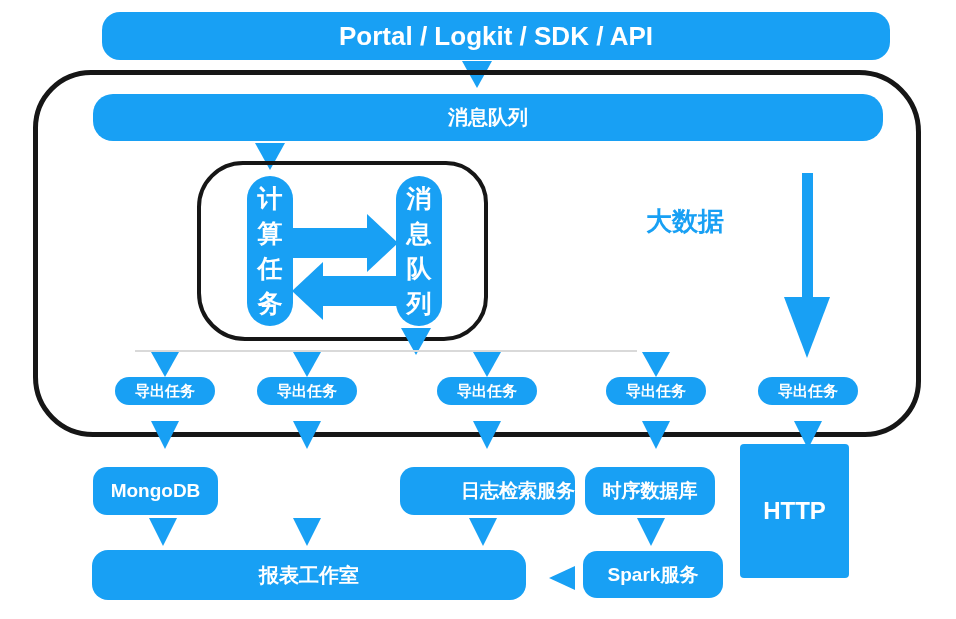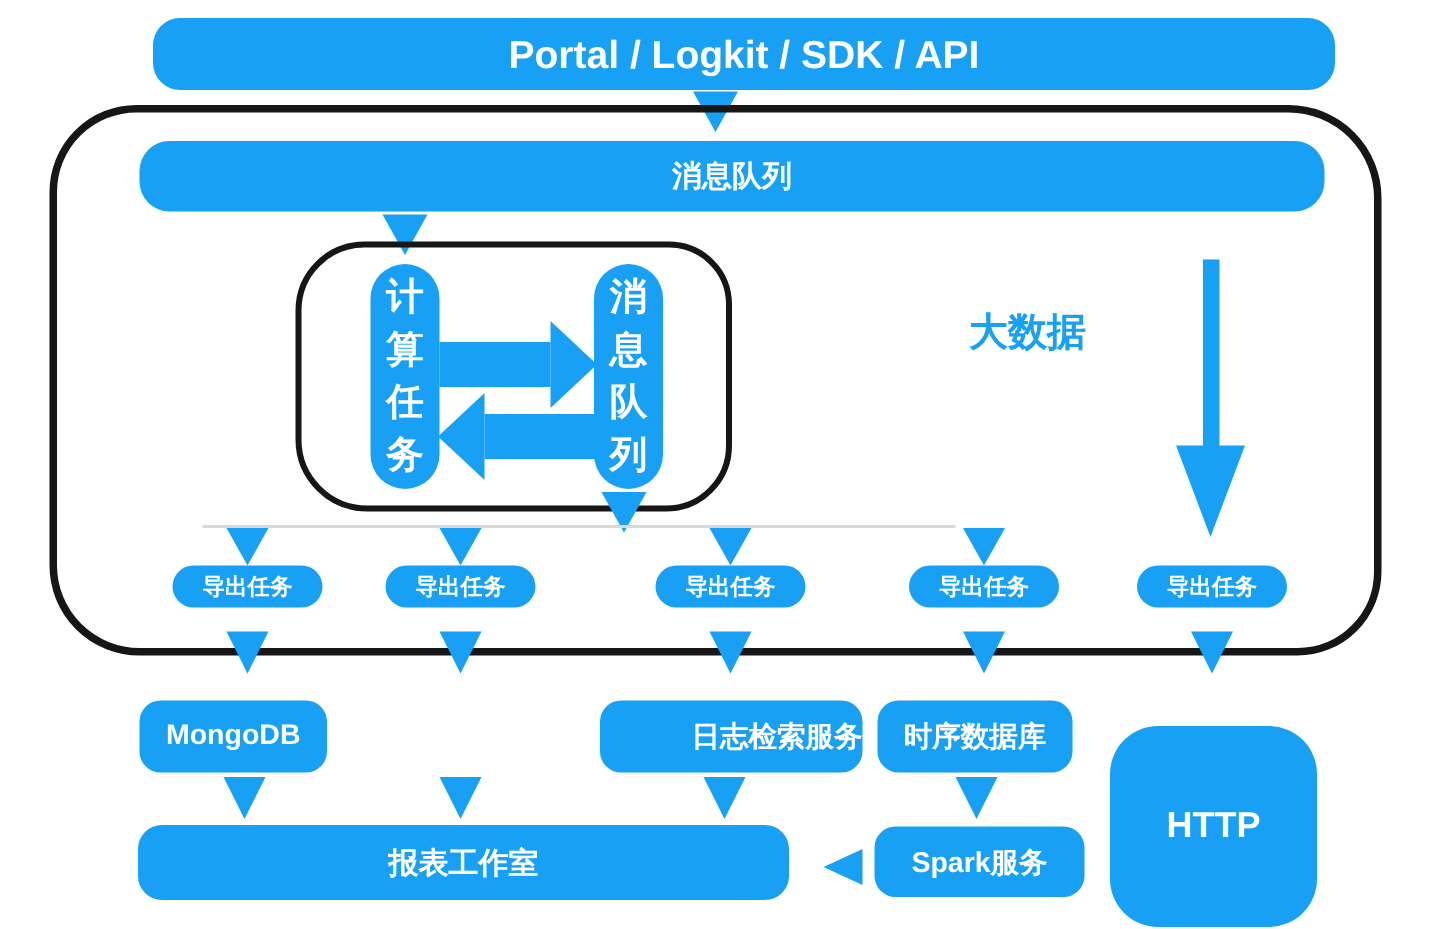--- a/index.html
+++ b/index.html
@@ -89,21 +89,21 @@
   
   .export-pill{top:377px;width:100px;height:28px;border-radius:20px;font-size:15px;}
   .ep-1{left:115px;} .ep-2{left:257px;} .ep-3{left:437px;} .ep-4{left:606px;} .ep-5{left:758px;}
 
   
   .store-box{top:467px;height:48px;border-radius:14px;font-size:19px;}
   .mongodb-box{left:93px;width:125px;}
   .tsdb-box{left:243px;width:146px;}
   .logsearch-box{left:400px;width:175px;justify-content:flex-end;}
   .objstore-box{left:585px;width:130px;}
-  .http-box{left:740px;top:484px;width:138px;height:134px;border-radius:32px;font-size:24px;}
+  .http-box{left:740px;top:444px;width:109px;height:134px;border-radius:4px;font-size:24px;}
 
   
   .report-box{left:92px;top:550px;width:434px;height:50px;border-radius:16px;font-size:20px;}
   .spark-box{left:583px;top:551px;width:140px;height:47px;border-radius:14px;font-size:19px;}
 </style>
 </head>
 <body>
 
 <div class="stage">
 

